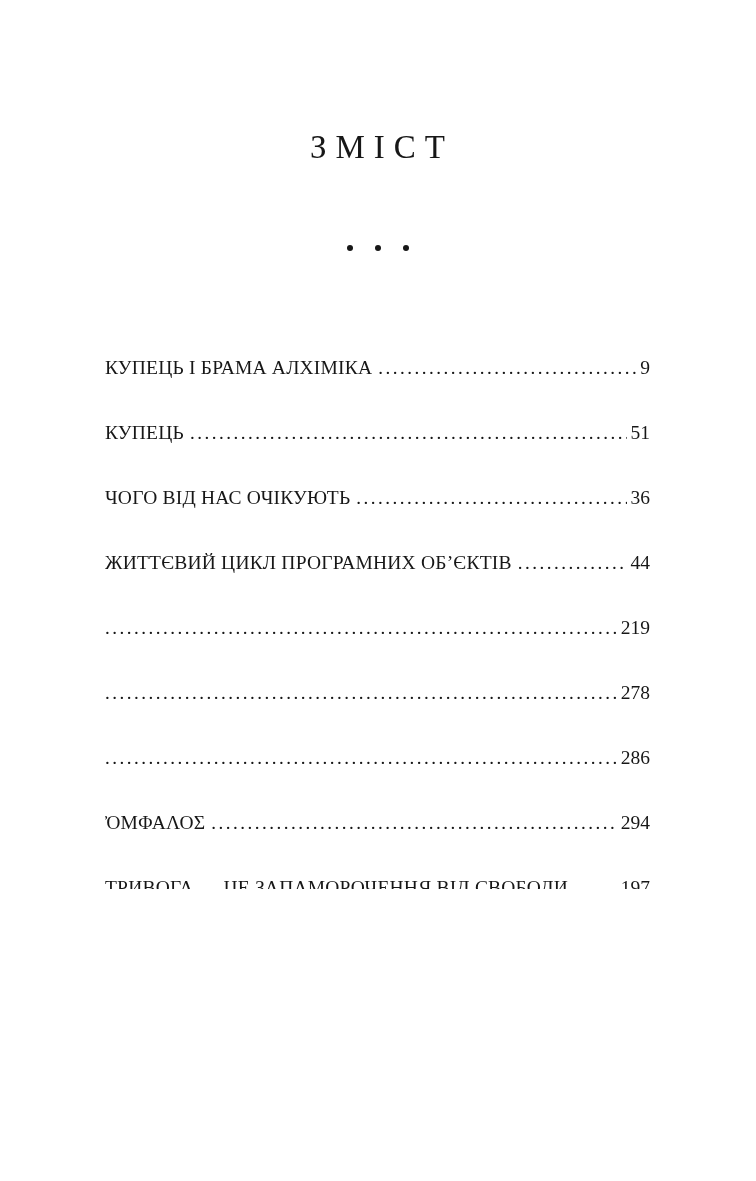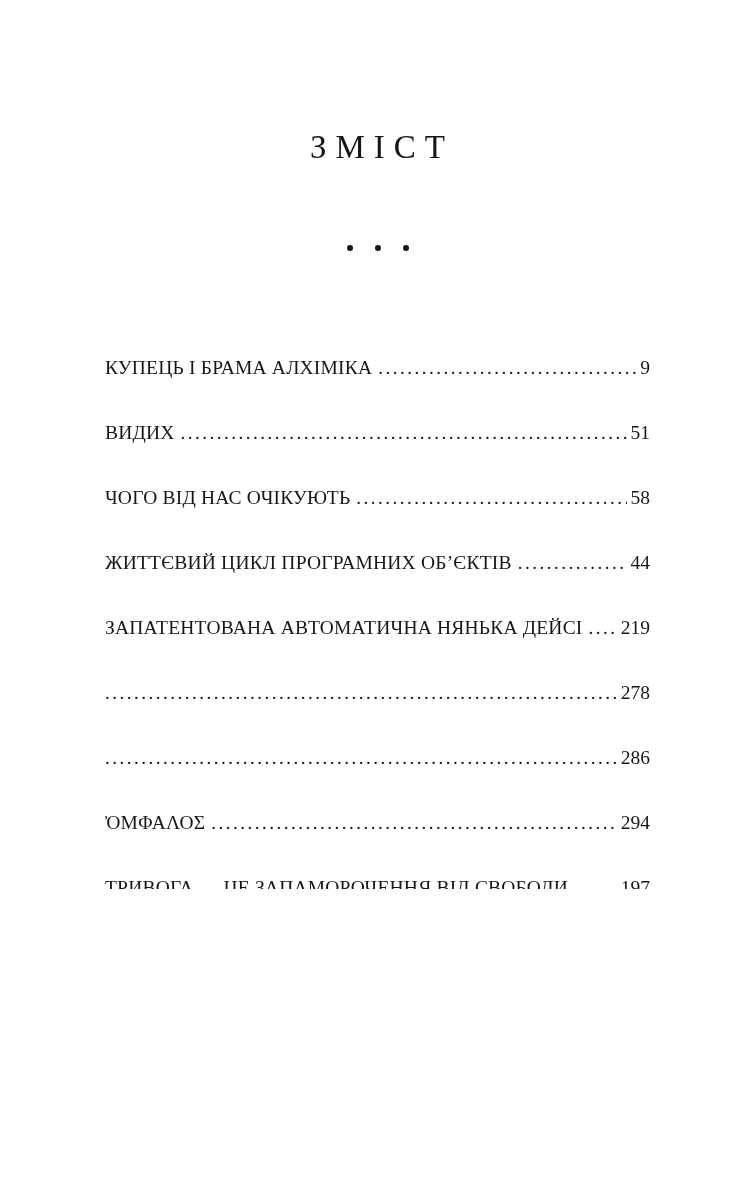--- a/index.html
+++ b/index.html
@@ -94,36 +94,35 @@
     <span class="dot"></span>
   </div>
 
   <ul class="toc">
     <li class="toc-row">
       <span class="toc-title">КУПЕЦЬ І БРАМА АЛХІМІКА</span>
       <span class="toc-leader">................................................................................................................................................................</span>
       <span class="toc-page">9</span>
     </li>
     <li class="toc-row">
-      <span class="toc-title">ВИДИХ</span>
+      <span class="toc-title">КУПЕЦЬ</span>
       <span class="toc-leader">................................................................................................................................................................</span>
       <span class="toc-page">51</span>
     </li>
     <li class="toc-row">
       <span class="toc-title">ЧОГО ВІД НАС ОЧІКУЮТЬ</span>
       <span class="toc-leader">................................................................................................................................................................</span>
-      <span class="toc-page">58</span>
+      <span class="toc-page">36</span>
     </li>
     <li class="toc-row">
       <span class="toc-title">ЖИТТЄВИЙ ЦИКЛ ПРОГРАМНИХ ОБ’ЄКТІВ</span>
       <span class="toc-leader">................................................................................................................................................................</span>
       <span class="toc-page">44</span>
     </li>
     <li class="toc-row">
-      <span class="toc-title">ЗАПАТЕНТОВАНА АВТОМАТИЧНА НЯНЬКА ДЕЙСІ</span>
       <span class="toc-leader">................................................................................................................................................................</span>
       <span class="toc-page">219</span>
     </li>
     <li class="toc-row">
       <span class="toc-leader">................................................................................................................................................................</span>
       <span class="toc-page">278</span>
     </li>
     <li class="toc-row">
       <span class="toc-leader">................................................................................................................................................................</span>
       <span class="toc-page">286</span>

